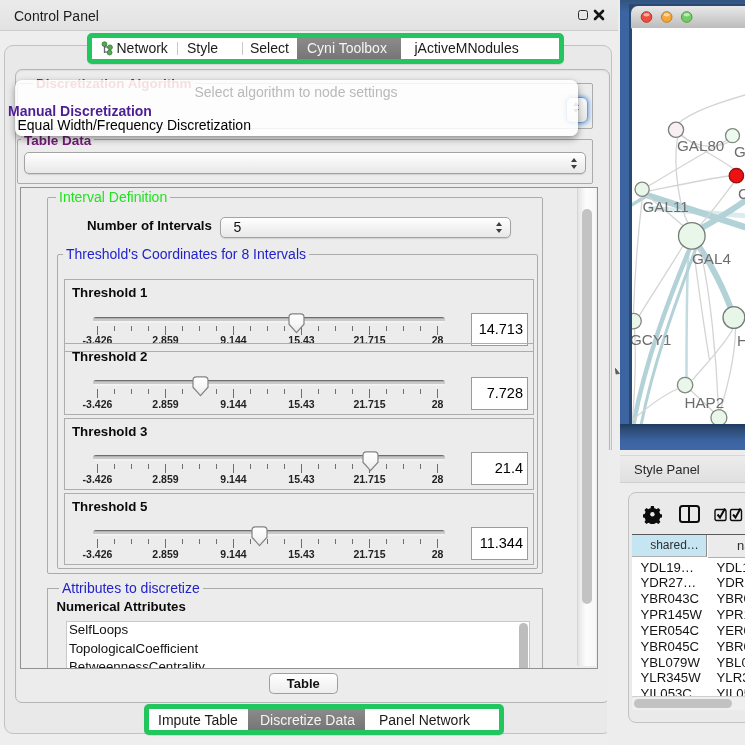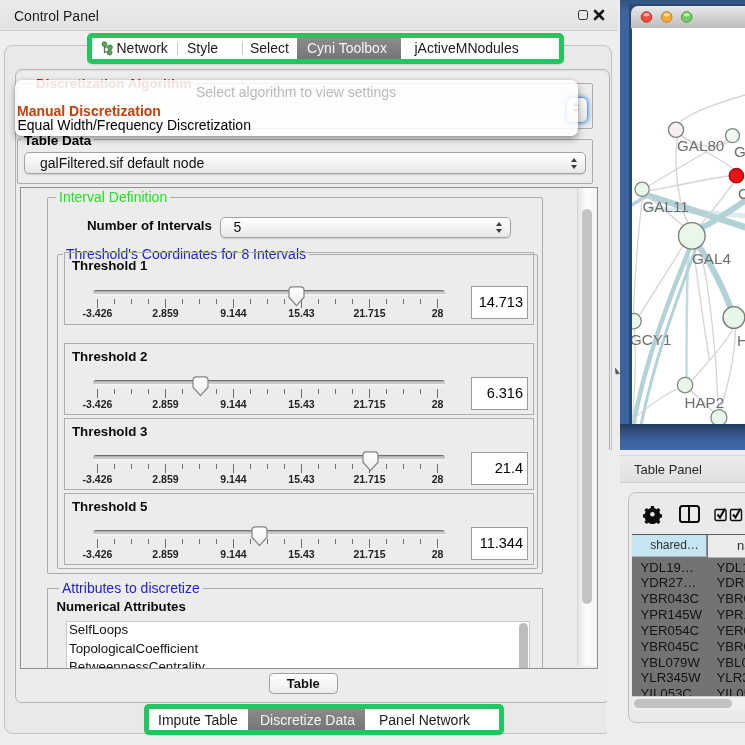--- a/index.html
+++ b/index.html
@@ -74,23 +74,22 @@
 <div class="gb" style="left:17px;top:83px;width:574px;height:44px;"></div>
 <div class="gt" style="left:33px;top:76.5px;font-weight:bold;font-size:13.5px;color:#b91c1c;">Discretization Algorithm</div>
 
 <div class="abs" style="left:566px;top:96.5px;width:20px;height:24px;border-radius:6px;background:linear-gradient(#fbfbfb,#e6e6e6);border:1.6px solid #6d9fd8;box-shadow:0 0 3.5px 1.5px rgba(100,160,225,0.75);"></div>
 <div class="cararea" style="left:573px;top:102px;right:auto;margin:0;">
   <div class="caru" style="border-bottom-color:#666;"></div>
     <div class="card" style="border-top-color:#666;"></div>
 </div>
 
 <div class="gb" style="left:17px;top:139px;width:574px;height:42.5px;"></div>
-<div class="gt" style="left:21px;top:133.5px;font-weight:bold;font-size:13.5px;color:#000000;">Table Data</div>
+<div class="gt" style="left:21px;top:133.5px;font-weight:bold;font-size:13.5px;color:#701a75;">Table Data</div>
 <div class="combo" style="left:24px;top:152px;width:560px;height:20px;line-height:20px;">
-  <span style="padding-left:15px;">galFiltered.sif default node</span>
   <div class="cararea">
       <div class="caru"></div>
       <div class="card"></div>
     </div>
 </div>
 
 <div class="abs" style="left:19.5px;top:186.5px;width:576px;height:480px;border:1px solid #919191;background:#ececec;"></div>
 
 <div class="abs" style="left:577px;top:187.5px;width:18px;height:478px;background:linear-gradient(90deg,#e4e4e4,#fdfdfd 45%,#f6f6f6);border-left:1px solid #d5d5d5;"></div>
 <div class="abs" style="left:582px;top:208.5px;width:9.5px;height:395px;border-radius:5px;background:#c3c3c3;"></div>
@@ -103,21 +102,21 @@
   <span style="padding-left:13px;">5</span>
   <div class="cararea">
       <div class="caru"></div>
       <div class="card"></div>
     </div>
 </div>
 
 <div class="gb" style="left:56.5px;top:253.5px;width:479px;height:313px;"></div>
 <div class="gt" style="left:63px;top:246.5px;color:#2222cc;">Threshold's Coordinates for 8 Intervals</div>
 
-<div class="tpanel" style="top:252px;">
+<div class="tpanel" style="top:279px;">
   <div class="tptitle">Threshold 1</div>
   <div class="track"></div>
   <div class="tickmin"></div>
   <div class="tickmaj"></div>
   <div class="slab" style="left:32.5px;">-3.426</div>
     <div class="slab" style="left:100.5px;">2.859</div>
     <div class="slab" style="left:168.5px;">9.144</div>
     <div class="slab" style="left:236.5px;">15.43</div>
     <div class="slab" style="left:304.5px;">21.715</div>
     <div class="slab" style="left:372.5px;">28</div>
@@ -147,21 +146,21 @@
   <svg class="thumb" style="left:127.30000000000001px;" width="17" height="21" viewBox="0 0 17 21">
     <defs>
         <linearGradient id="g1" x1="0" y1="0" x2="0" y2="1">
       <stop offset="0" stop-color="#ffffff"></stop>
           <stop offset="0.55" stop-color="#f6f6f6"></stop>
           <stop offset="1" stop-color="#e8e8e8"></stop>
         </linearGradient>
       </defs>
     <path d="M1 4.2 A3.4 3.4 0 0 1 4.4 0.8 L12.6 0.8 A3.4 3.4 0 0 1 16 4.2 L16 11.2 L8.5 19.6 L1 11.2 Z" fill="url(#g1)" stroke="#828282" stroke-width="1.2"></path>
   </svg>
-  <div class="sfield">6.316</div>
+  <div class="sfield">7.728</div>
 </div>
 <div class="tpanel" style="top:417.5px;">
   <div class="tptitle">Threshold 3</div>
   <div class="track"></div>
   <div class="tickmin"></div>
   <div class="tickmaj"></div>
   <div class="slab" style="left:32.5px;">-3.426</div>
     <div class="slab" style="left:100.5px;">2.859</div>
     <div class="slab" style="left:168.5px;">9.144</div>
     <div class="slab" style="left:236.5px;">15.43</div>
@@ -216,22 +215,22 @@
 <div class="abs" style="left:268.5px;top:672.5px;width:67.5px;height:19px;border:1px solid #9e9e9e;border-radius:4.5px;background:linear-gradient(#ffffff,#ededed);text-align:center;font-size:13px;font-weight:bold;color:#111;line-height:19px;">Table</div>
 
 <div class="tstrip" style="left:144px;top:703.5px;width:320px;height:21px;">
   <div class="tseltab" style="left:98.5px;width:117px;"></div>
   <div class="tlab" style="left:9px;top:3px;">Impute Table</div>
   <div class="tlabw" style="left:111px;top:3px;">Discretize Data</div>
   <div class="tlab" style="left:230px;top:3px;">Panel Network</div>
 </div>
 
 <div class="abs" style="left:14.5px;top:80px;width:563px;height:56px;background:rgba(255,255,255,0.86);border-radius:7px;box-shadow:0 3px 7px rgba(0,0,0,0.38),0 0 1px rgba(0,0,0,0.2);z-index:50;"></div>
-<div class="abs" style="left:14.5px;top:84px;width:563px;text-align:center;font-size:14px;color:#b9b9b9;z-index:51;">Select algorithm to view settings</div>
-<div class="abs" style="left:17px;top:102.5px;font-size:14px;font-weight:bold;color:#c2410c;z-index:51;">Manual Discretization</div>
+<div class="abs" style="left:14.5px;top:84px;width:563px;text-align:center;font-size:14px;color:#b9b9b9;z-index:51;">Select algorithm to node settings</div>
+<div class="abs" style="left:8px;top:102.5px;font-size:14px;font-weight:bold;color:#4c1d95;z-index:51;">Manual Discretization</div>
 <div class="abs" style="left:17.5px;top:117px;font-size:14px;color:#000;z-index:51;">Equal Width/Frequency Discretization</div>
 
 <svg class="abs" style="left:613px;top:366px;" width="9" height="10" viewBox="0 0 9 10">
     <path d="M2.5 2.5 L6.5 7.5 L3 8 Z M2.5 2.5 L3.5 6" fill="#5a5a5a" stroke="#5a5a5a" stroke-width="0.8"></path>
   </svg>
 
 <div class="abs" style="left:620px;top:0;width:125px;height:450px;background:linear-gradient(#32547f,#3c64a1 12px);"></div>
 
 <div class="abs" style="left:629px;top:3.5px;width:116px;height:424px;background:#2b4871;"></div>
 
@@ -297,40 +296,40 @@
     <text x="736.5" y="345.5">H</text>
     <text x="684" y="408">HAP2</text>
   </g>
 </svg>
 </div>
 
 <div class="abs" style="left:620px;top:423.5px;width:125px;height:26.5px;background:linear-gradient(#1f3a5e,#2c4a73 5px,#3c64a1 17px,#4068a8);"></div>
 
 <div class="abs" style="left:607px;top:450px;width:138px;height:295px;background:#ededed;"></div>
 <div class="abs" style="left:619.5px;top:455px;width:125.5px;height:26px;background:linear-gradient(#ececec,#e0e0e0);border-top:1px solid #d6d6d6;border-bottom:1px solid #cfcfcf;"></div>
-<div class="abs" style="left:634px;top:461.5px;font-size:13px;color:#282828;">Table Panel</div>
+<div class="abs" style="left:634px;top:461.5px;font-size:13px;color:#282828;">Style Panel</div>
 
 <div class="abs" style="left:628px;top:491.5px;width:130px;height:229px;border:1px solid #c2c2c2;border-radius:8px;background:#eaeaea;"></div>
 
 <svg class="abs" style="left:642.5px;top:505px;" width="19" height="19" viewBox="0 0 19 19">
   <g fill="#0c0c0c">
   <path d="M8 1 h3 l0.4 2.2 a6.3 6.3 0 0 1 2.3 1 l1.9-1.2 2.1 2.1 -1.2 1.9 a6.3 6.3 0 0 1 1 2.3 l2.2 0.4 v3 l-2.2 0.4 a6.3 6.3 0 0 1 -1 2.3 l1.2 1.9 -2.1 2.1 -1.9-1.2 a6.3 6.3 0 0 1 -2.3 1 l-0.4 2.2 h-3 l-0.4-2.2 a6.3 6.3 0 0 1 -2.3-1 l-1.9 1.2 -2.1-2.1 1.2-1.9 a6.3 6.3 0 0 1 -1-2.3 l-2.2-0.4 v-3 l2.2-0.4 a6.3 6.3 0 0 1 1-2.3 l-1.2-1.9 2.1-2.1 1.9 1.2 a6.3 6.3 0 0 1 2.3-1 z" transform="translate(0.2,0.1) scale(0.97)"></path>
   </g>
   <circle cx="9.4" cy="9.3" r="2.2" fill="#eaeaea"></circle>
 </svg>
 <div class="abs" style="left:678.5px;top:505px;width:21px;height:17.5px;border:2.8px solid #0c0c0c;border-radius:3.5px;box-sizing:border-box;"></div>
 <div class="abs" style="left:687.6px;top:505px;width:2.8px;height:17.5px;background:#0c0c0c;"></div>
 <svg class="abs" style="left:714px;top:506px;" width="31" height="17" viewBox="0 0 31 17">
   <rect x="1" y="3.5" width="11" height="11" rx="1.5" fill="none" stroke="#0c0c0c" stroke-width="1.4"></rect>
   <rect x="16.5" y="3.5" width="11" height="11" rx="1.5" fill="none" stroke="#0c0c0c" stroke-width="1.4"></rect>
   <path d="M3.5 8.5 L6 11.5 L11 2.5" fill="none" stroke="#0c0c0c" stroke-width="2"></path>
   <path d="M19 8.5 L21.5 11.5 L26.5 2.5" fill="none" stroke="#0c0c0c" stroke-width="2"></path>
 </svg>
 
-<div class="abs" style="left:631.5px;top:534px;width:113.5px;height:175px;border-top:1.5px solid #5a5a5a;overflow:hidden;background:#737373;">
+<div class="abs" style="left:631.5px;top:534px;width:113.5px;height:175px;border-top:1.5px solid #5a5a5a;overflow:hidden;background:#ffffff;">
   <div class="abs" style="left:0;top:0;width:75px;height:21.5px;background:#c6e5f2;border-right:1.5px solid #8c8c8c;border-bottom:1px solid #b0b0b0;text-align:center;font-size:12px;color:#2f2f2f;line-height:21.5px;padding-left:12px;box-sizing:border-box;">shared…</div>
   <div class="abs" style="left:76.5px;top:0;width:37px;height:21.5px;background:#ebebeb;border-bottom:1px solid #b0b0b0;font-size:13px;color:#2f2f2f;line-height:21.5px;"><span style="padding-left:29px;">na</span></div>
   <div class="row1" style="top:24.50px;">YDL19…</div>
     <div class="row2" style="top:24.50px;">YDL19…</div>
   <div class="row1" style="top:40.35px;">YDR27…</div>
     <div class="row2" style="top:40.35px;">YDR27…</div>
   <div class="row1" style="top:56.20px;">YBR043C</div>
     <div class="row2" style="top:56.20px;">YBR043C</div>
   <div class="row1" style="top:72.05px;">YPR145W</div>
     <div class="row2" style="top:72.05px;">YPR145W</div>

